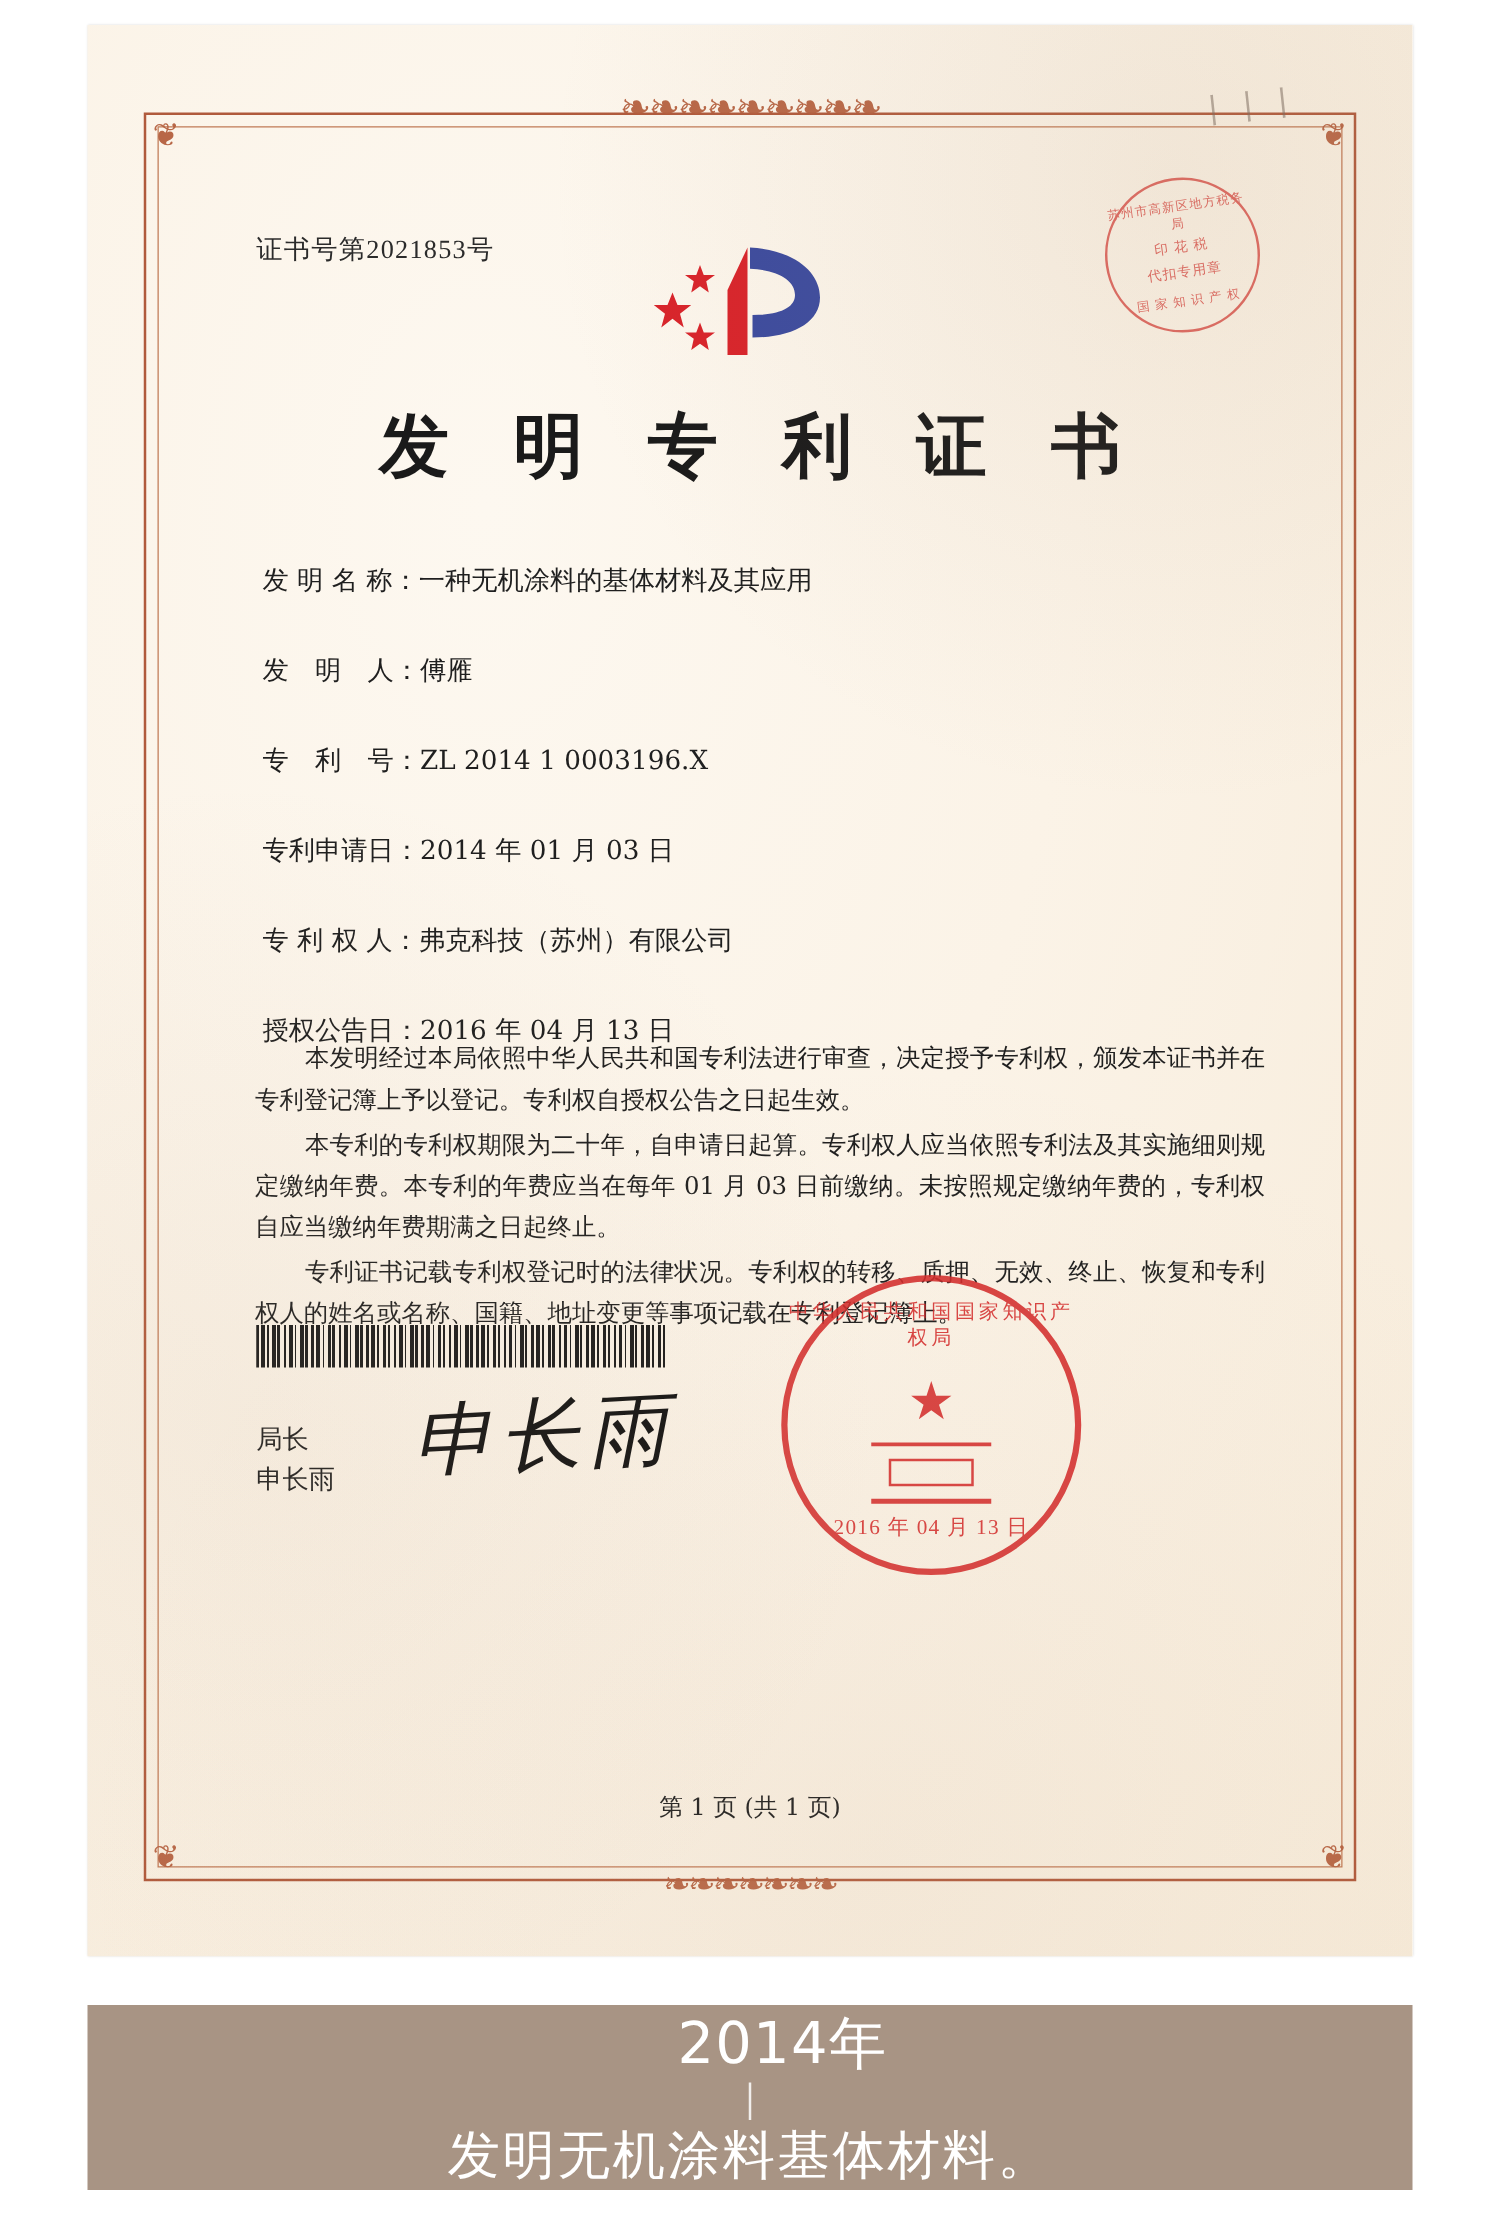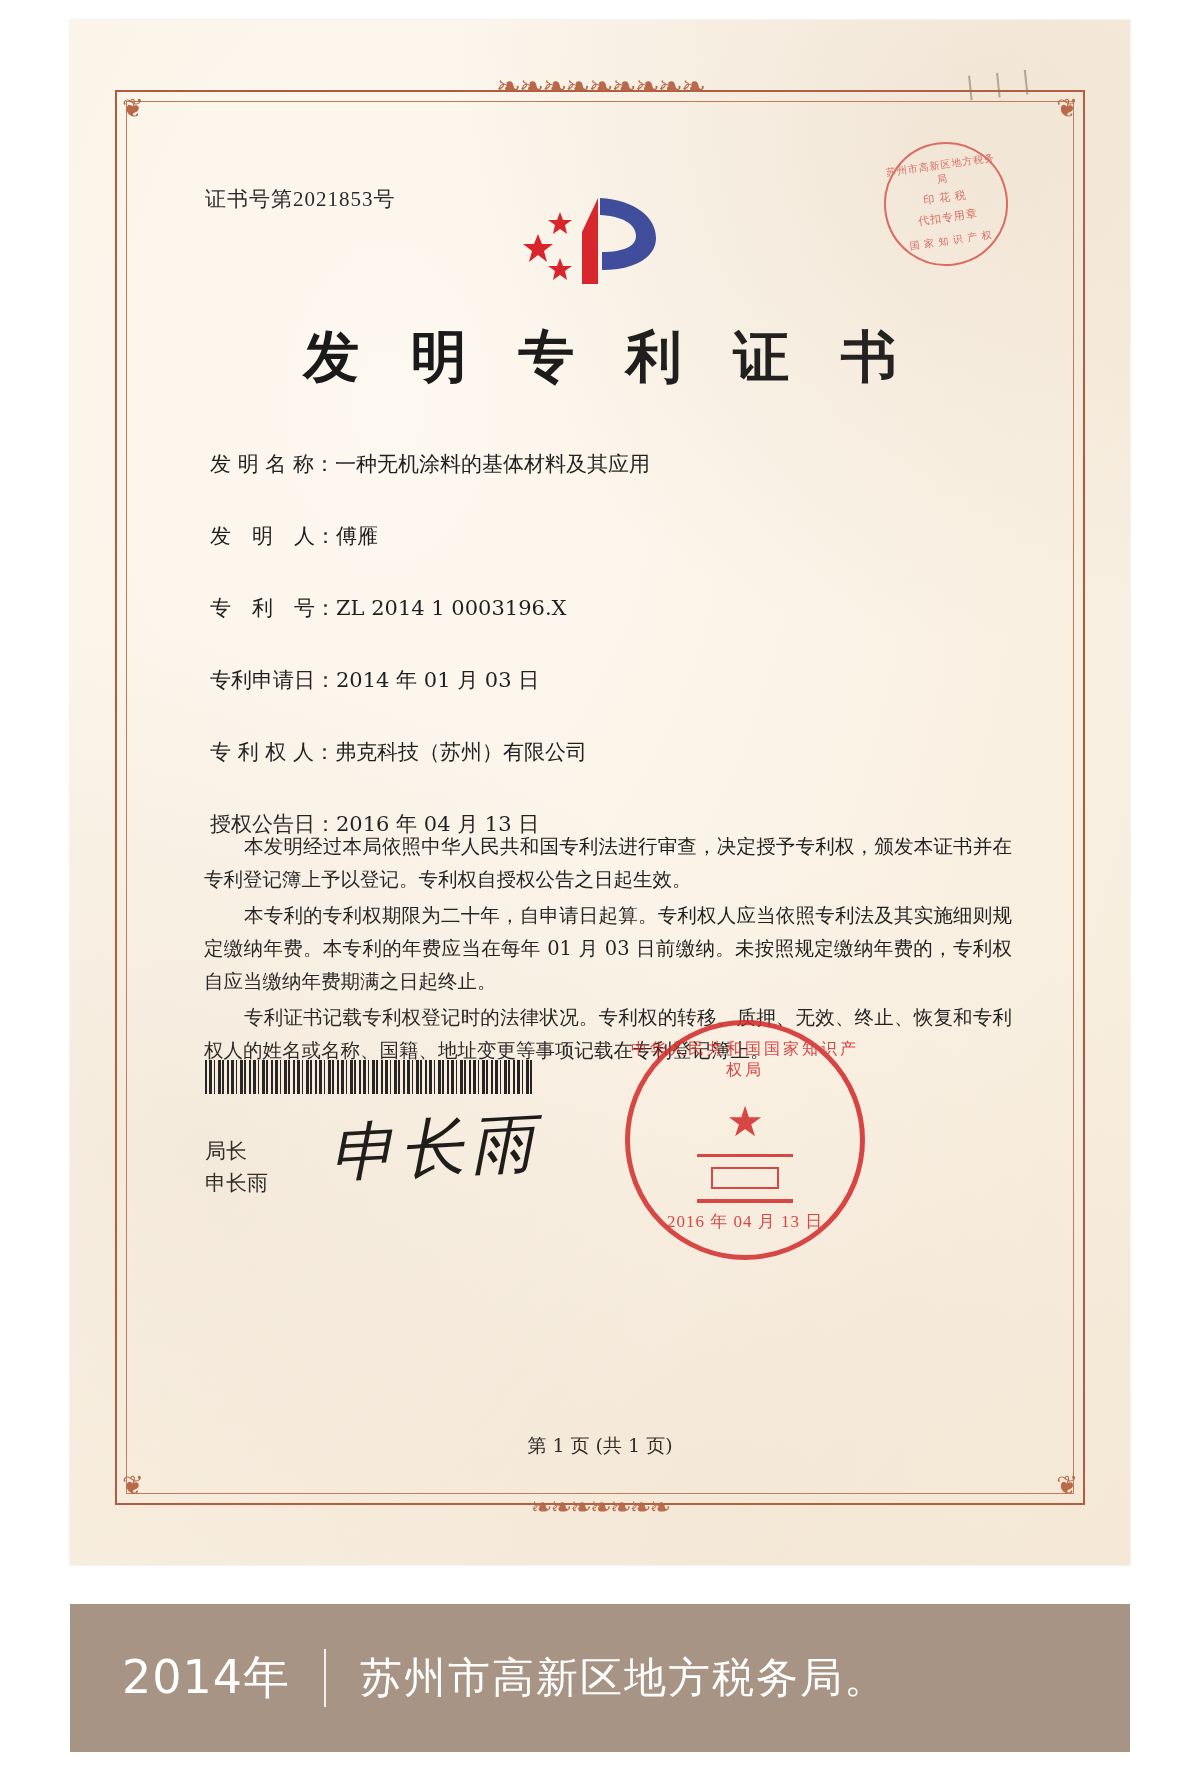--- a/index.html
+++ b/index.html
@@ -313,20 +313,21 @@
   
   .caption-bar {
     position: absolute;
     left: 70px;
     top: 1604px;
     width: 1060px;
     height: 148px;
     background: #a89484;
     display: flex;
     align-items: center;
+    flex-direction: column;
   }
   .caption-year {
     margin-left: 52px;
     font-size: 46px;
     color: #ffffff;
     font-family: "DejaVu Sans", sans-serif;
     letter-spacing: 1px;
   }
   .caption-sep {
     width: 2px;
@@ -433,14 +434,14 @@
       <div class="l4">国 家 知 识 产 权</div>
     </div>
 
     <div class="page-footer">第 1 页 (共 1 页)</div>
   </div>
 </div>
 
 <div class="caption-bar">
   <div class="caption-year">2014年</div>
   <div class="caption-sep"></div>
-  <div class="caption-text">苏州市高新区地方税务局。</div>
+  <div class="caption-text">发明无机涂料基体材料。</div>
 </div>
 
 </body></html>

